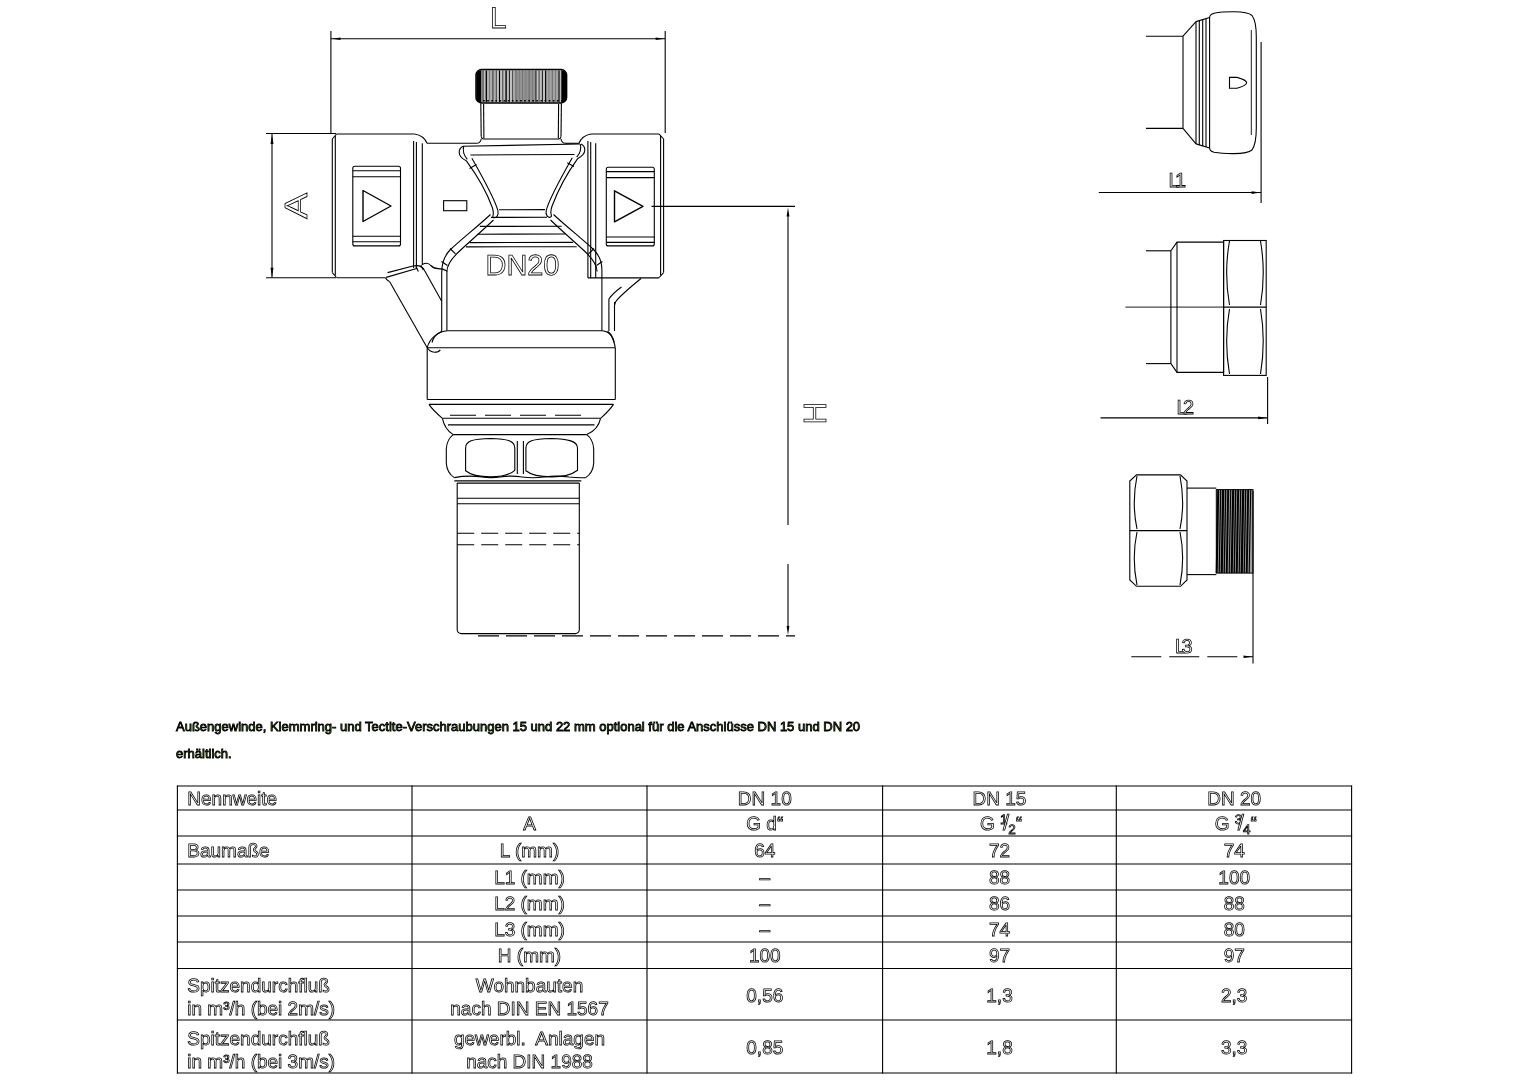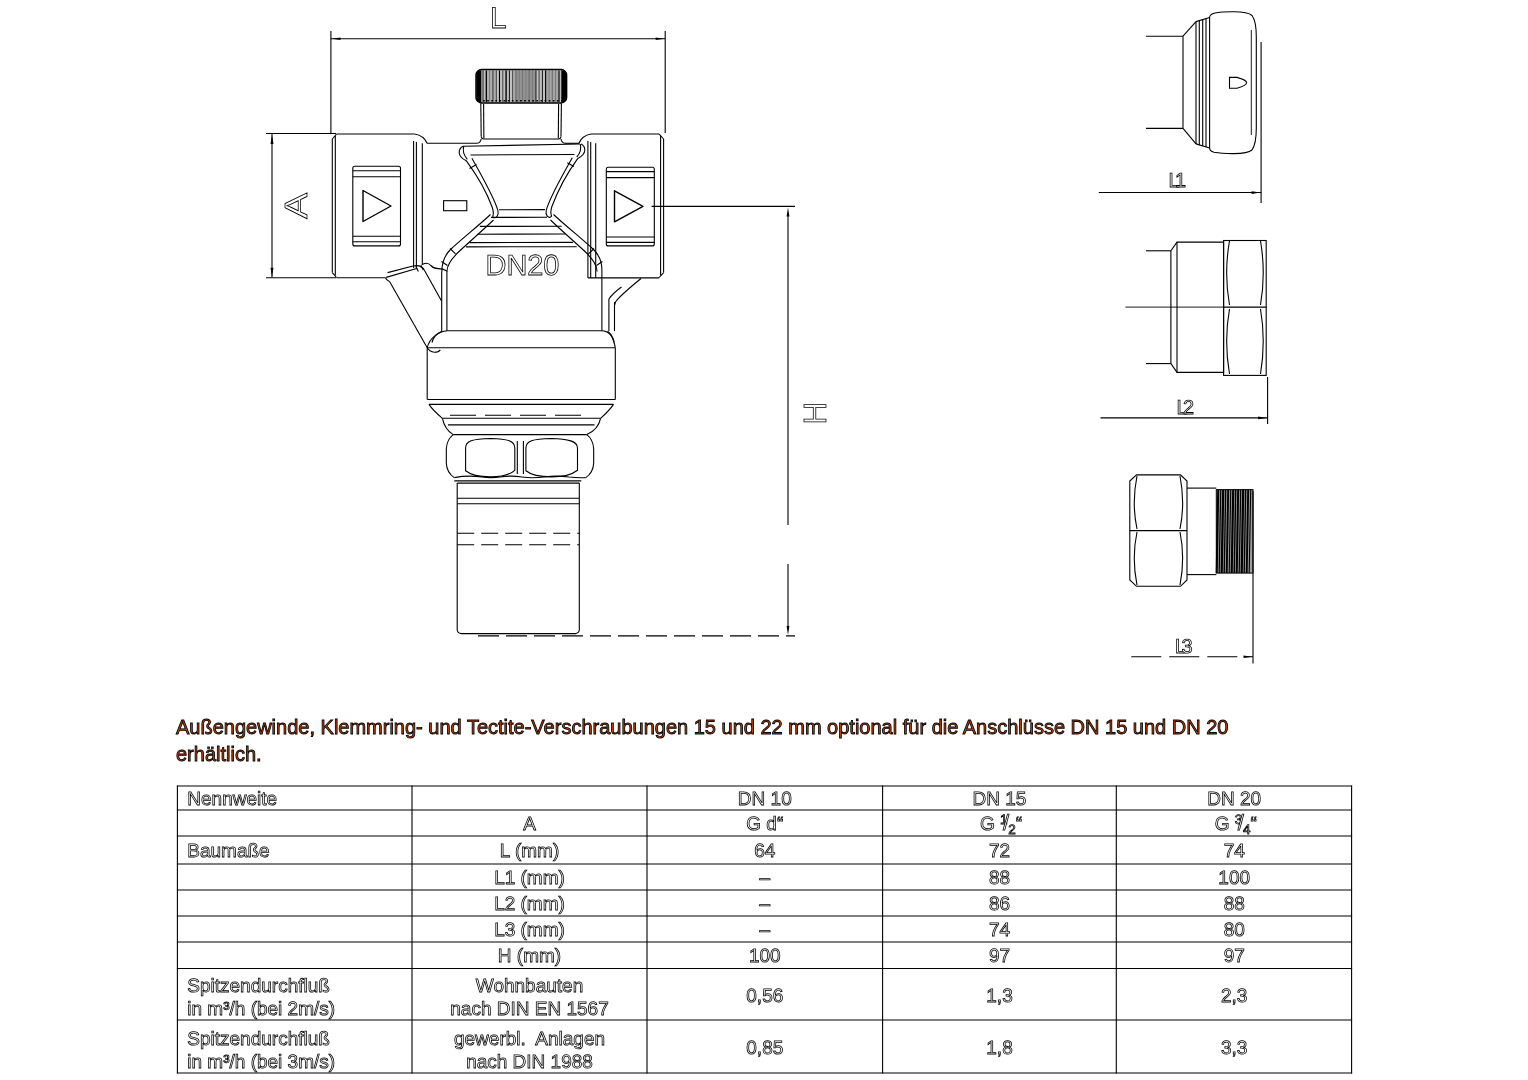--- a/index.html
+++ b/index.html
@@ -1,21 +1,21 @@
 <!DOCTYPE html>
 <html><head>
 <meta charset="utf-8">
 <style>
 html,body { margin:0; padding:0; background:#fff; width:1528px; height:1080px; overflow:hidden; }
 body { font-family:"Liberation Sans", sans-serif; position:relative; }
 .ln line, .ln path, .ln rect { stroke:#000; stroke-width:1.1; fill:none; }
 .lns { stroke:#000; stroke-width:0.9; fill:none; }
 .lnp { stroke:#000; stroke-width:1.1; fill:none; }
 .ht text { fill:#fff; stroke:#000; stroke-width:0.78; font-family:"Liberation Sans", sans-serif; }
-#para { position:absolute; left:176px; top:714px; width:1140px; font-size:20px; line-height:26.7px; color:#c2410c; -webkit-text-stroke:0.85px #000; letter-spacing:0px; }
+#para { position:absolute; left:176px; top:714px; width:1140px; font-size:13px; line-height:26.7px; color:#4d7c0f; -webkit-text-stroke:0.85px #000; letter-spacing:0px; }
 </style>
 </head>
 <body>
 
 <svg width="1528" height="1080" viewBox="0 0 1528 1080" style="position:absolute;left:0;top:0" text-rendering="geometricPrecision">
 
 <g class="ht" font-size="30">
       <text x="490" y="27.5" textLength="14">L</text>
     </g>
 

